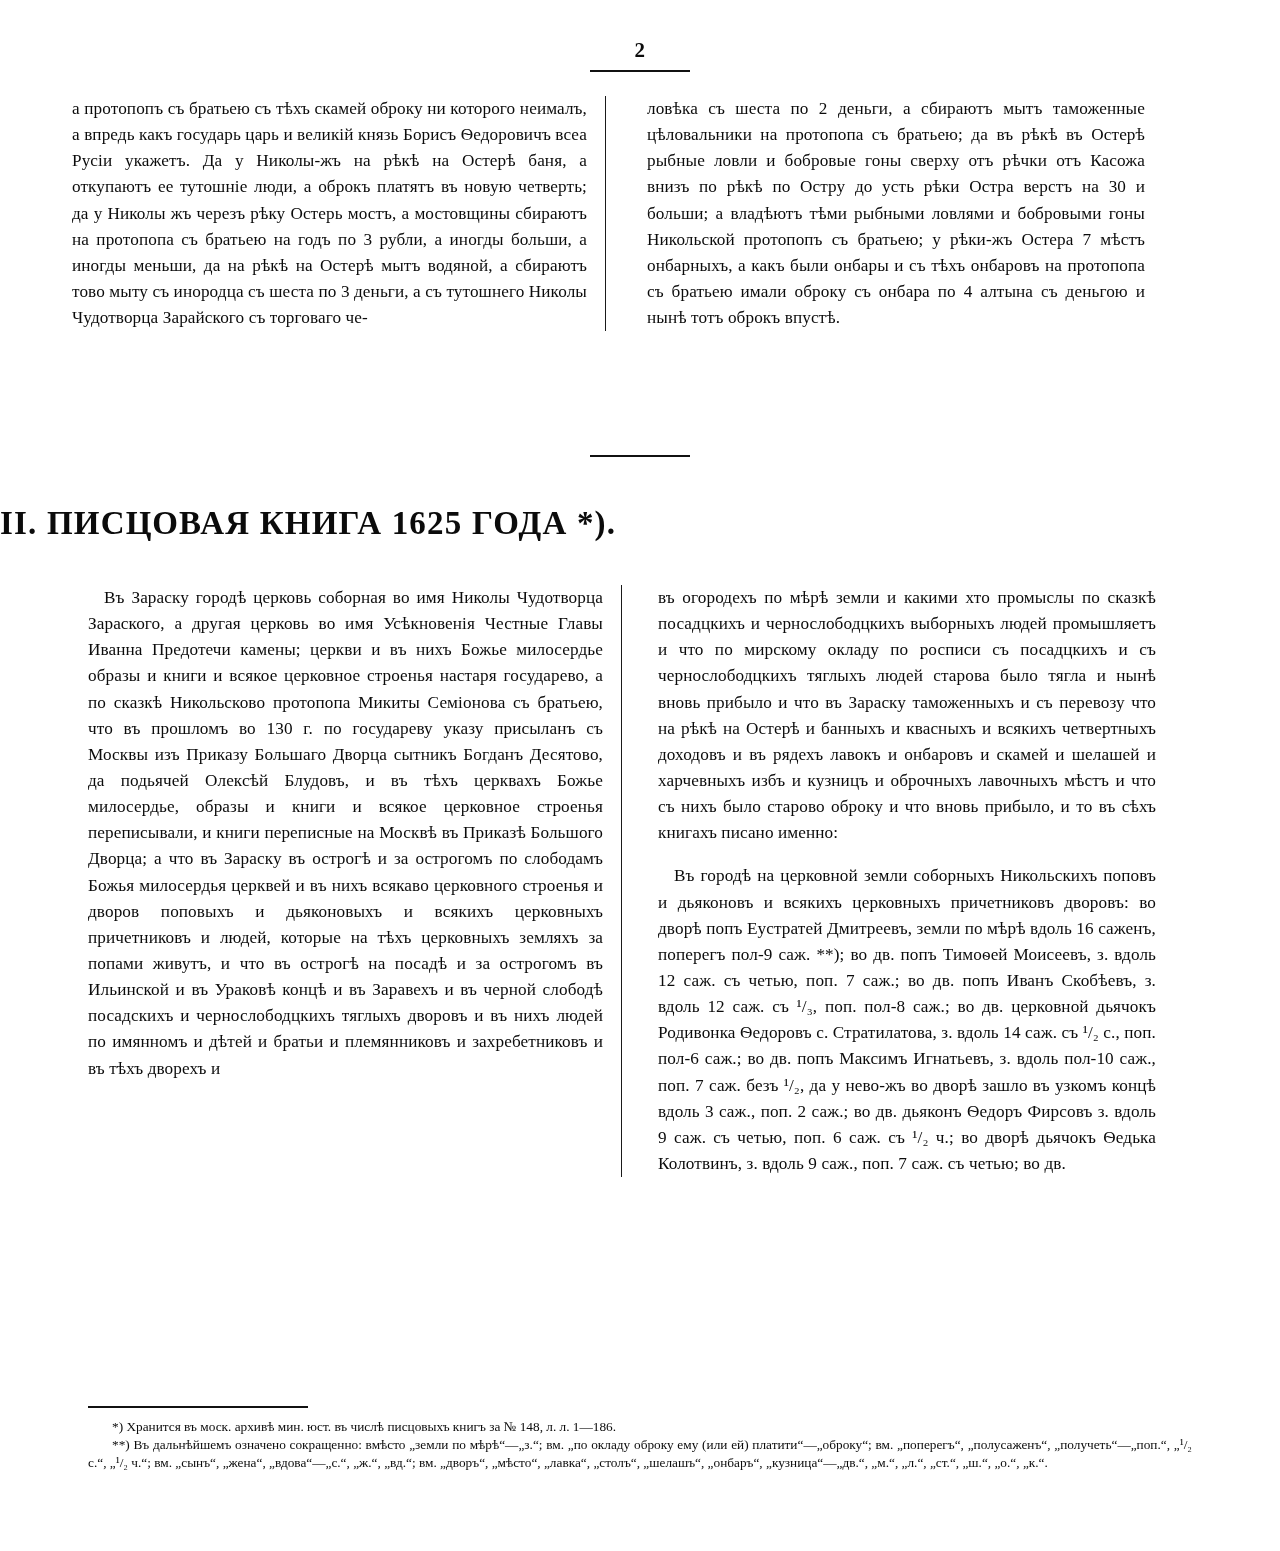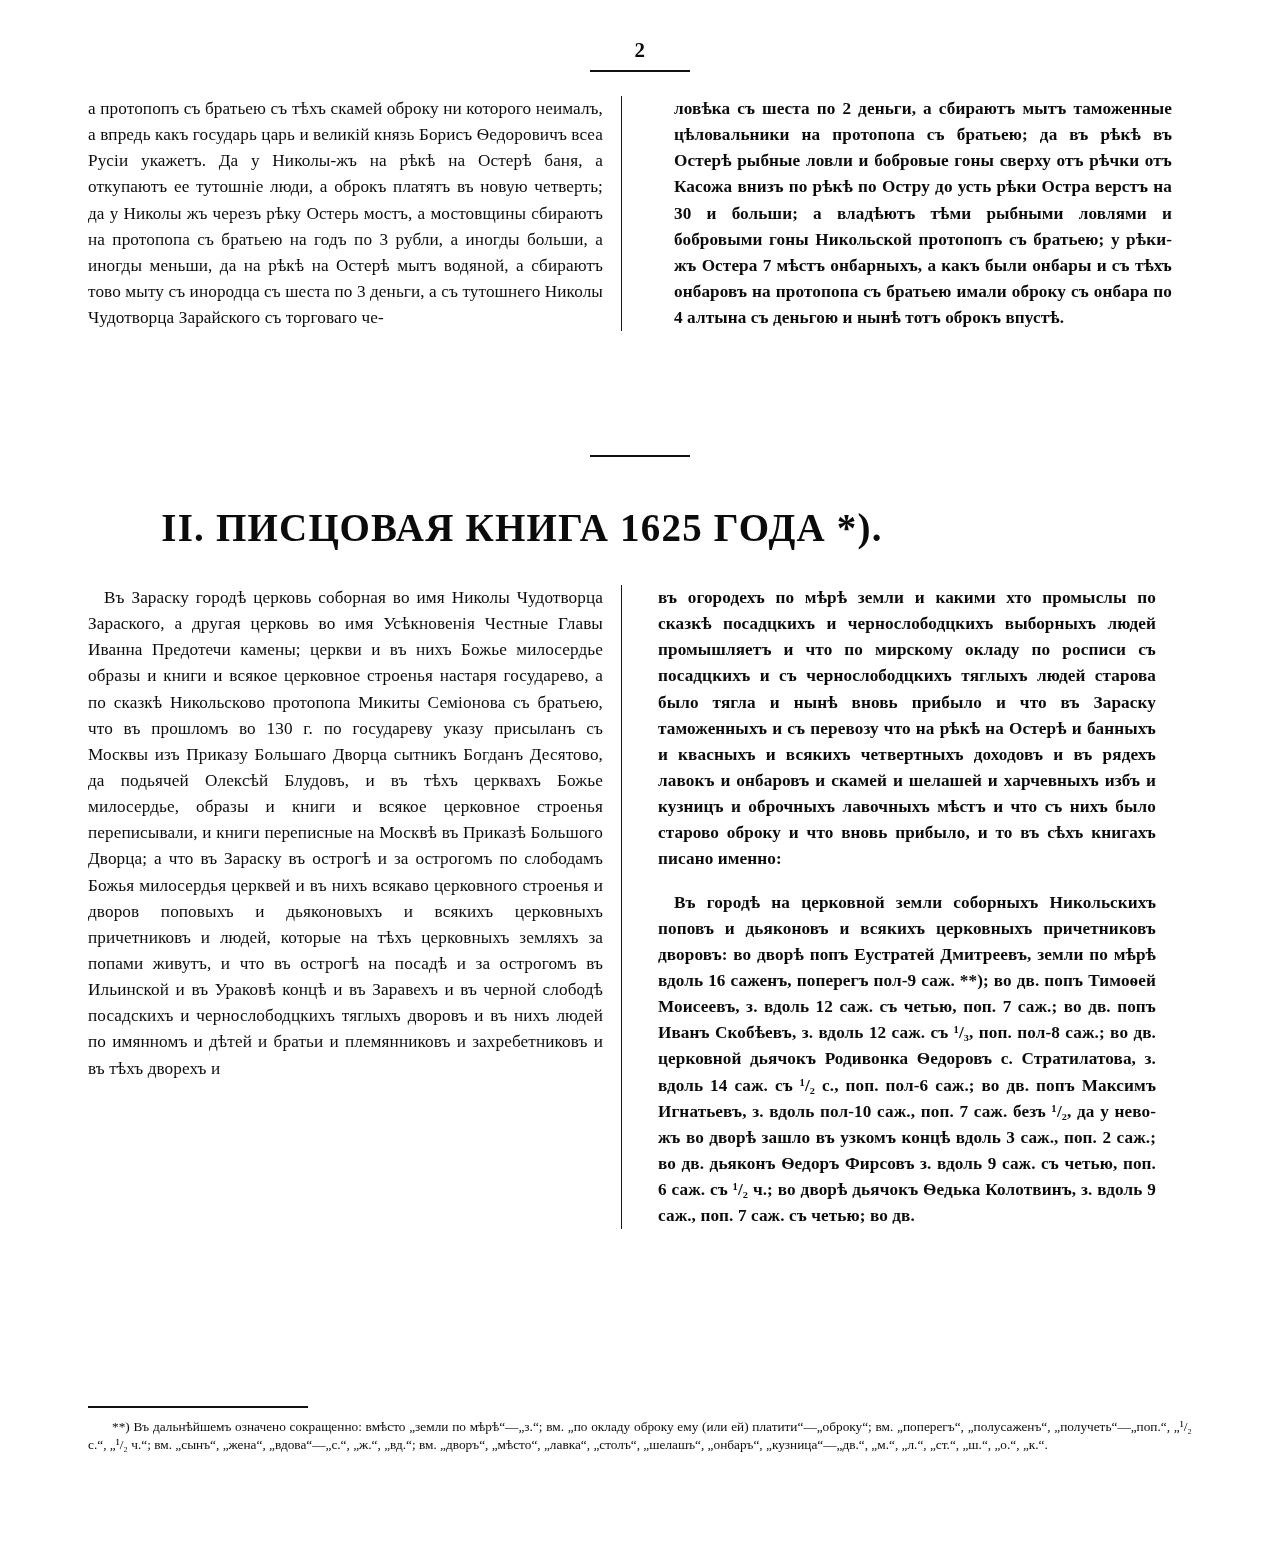--- a/index.html
+++ b/index.html
@@ -38,31 +38,31 @@
     left: 590px;
     width: 100px;
     height: 2px;
     background: #111;
   }
 
   
   .top-section {
     position: absolute;
     top: 96px;
-    left: 88px;
+    left: 72px;
     width: 1104px;
     display: flex;
-    gap: 16px;
+    gap: 5px;
   }
   .col {
     width: 534px;
     box-sizing: border-box;
   }
   .col.left { padding-right: 18px; border-right: 1.5px solid #1a1a1a; }
-  .col.right { padding-left: 36px; font-weight: bold; }
+  .col.right { padding-left: 36px; }
 
   .body-text {
     font-size: 17.2px;
     line-height: 1.52;
     text-align: justify;
     text-justify: inter-word;
     letter-spacing: 0.1px;
   }
   .body-text p { margin: 0; }
   .body-text p + p { margin-top: 17px; }
@@ -78,22 +78,22 @@
     height: 2px;
     background: #111;
   }
 
   
   .chapter-title {
     position: absolute;
     top: 505px;
     left: 0;
     width: 1044px;
-    text-align: center;
-    font-size: 39px;
+    text-align: left;
+    font-size: 33px;
     font-weight: bold;
     letter-spacing: 1.2px;
     font-family: "Liberation Serif", serif;
   }
 
   
   .main-section {
     position: absolute;
     top: 585px;
     left: 88px;
@@ -162,16 +162,17 @@
     <div class="col right">
       <div class="body-text">
         <p>въ огородехъ по мѣрѣ земли и какими хто промыслы по сказкѣ посадцкихъ и чернослободцкихъ выборныхъ людей промышляетъ и что по мирскому окладу по росписи съ посадцкихъ и съ чернослободцкихъ тяглыхъ людей старова было тягла и нынѣ вновь прибыло и что въ Зараску таможенныхъ и съ перевозу что на рѣкѣ на Остерѣ и банныхъ и квасныхъ и всякихъ четвертныхъ доходовъ и въ рядехъ лавокъ и онбаровъ и скамей и шелашей и харчевныхъ избъ и кузницъ и оброчныхъ лавочныхъ мѣстъ и что съ нихъ было старово оброку и что вновь прибыло, и то въ сѣхъ книгахъ писано именно:</p>
         <p class="indent-first">Въ городѣ на церковной земли соборныхъ Никольскихъ поповъ и дьяконовъ и всякихъ церковныхъ причетниковъ дворовъ: во дворѣ попъ Еустратей Дмитреевъ, земли по мѣрѣ вдоль 16 саженъ, поперегъ пол-9 саж. **); во дв. попъ Тимоѳей Моисеевъ, з. вдоль 12 саж. съ четью, поп. 7 саж.; во дв. попъ Иванъ Скобѣевъ, з. вдоль 12 саж. съ ¹/₃, поп. пол-8 саж.; во дв. церковной дьячокъ Родивонка Ѳедоровъ с. Стратилатова, з. вдоль 14 саж. съ ¹/₂ с., поп. пол-6 саж.; во дв. попъ Максимъ Игнатьевъ, з. вдоль пол-10 саж., поп. 7 саж. безъ ¹/₂, да у нево-жъ во дворѣ зашло въ узкомъ концѣ вдоль 3 саж., поп. 2 саж.; во дв. дьяконъ Ѳедоръ Фирсовъ з. вдоль 9 саж. съ четью, поп. 6 саж. съ ¹/₂ ч.; во дворѣ дьячокъ Ѳедька Колотвинъ, з. вдоль 9 саж., поп. 7 саж. съ четью; во дв.</p>
       </div>
     </div>
   </div>
 
   <div class="footnote-rule"></div>
   <div class="footnotes">
+    <p class="fn-indent">*) Хранится въ моск. архивѣ мин. юст. въ числѣ писцовыхъ книгъ за № 148, л. л. 1—186.</p>
     <p class="fn-indent">**) Въ дальнѣйшемъ означено сокращенно: вмѣсто „земли по мѣрѣ“—„з.“; вм. „по окладу оброку ему (или ей) платити“—„оброку“; вм. „поперегъ“, „полусаженъ“, „получеть“—„поп.“, „¹/₂ с.“, „¹/₂ ч.“; вм. „сынъ“, „жена“, „вдова“—„с.“, „ж.“, „вд.“; вм. „дворъ“, „мѣсто“, „лавка“, „столъ“, „шелашъ“, „онбаръ“, „кузница“—„дв.“, „м.“, „л.“, „ст.“, „ш.“, „о.“, „к.“.</p>
   </div>
 
 </div>
 
 </body></html>

